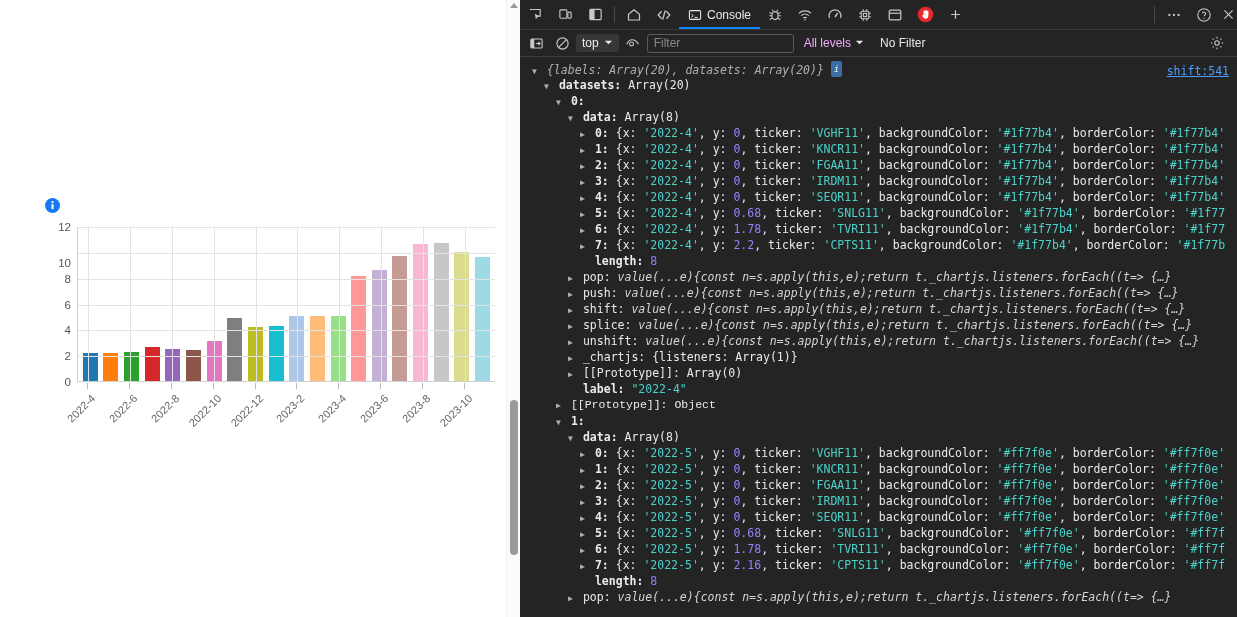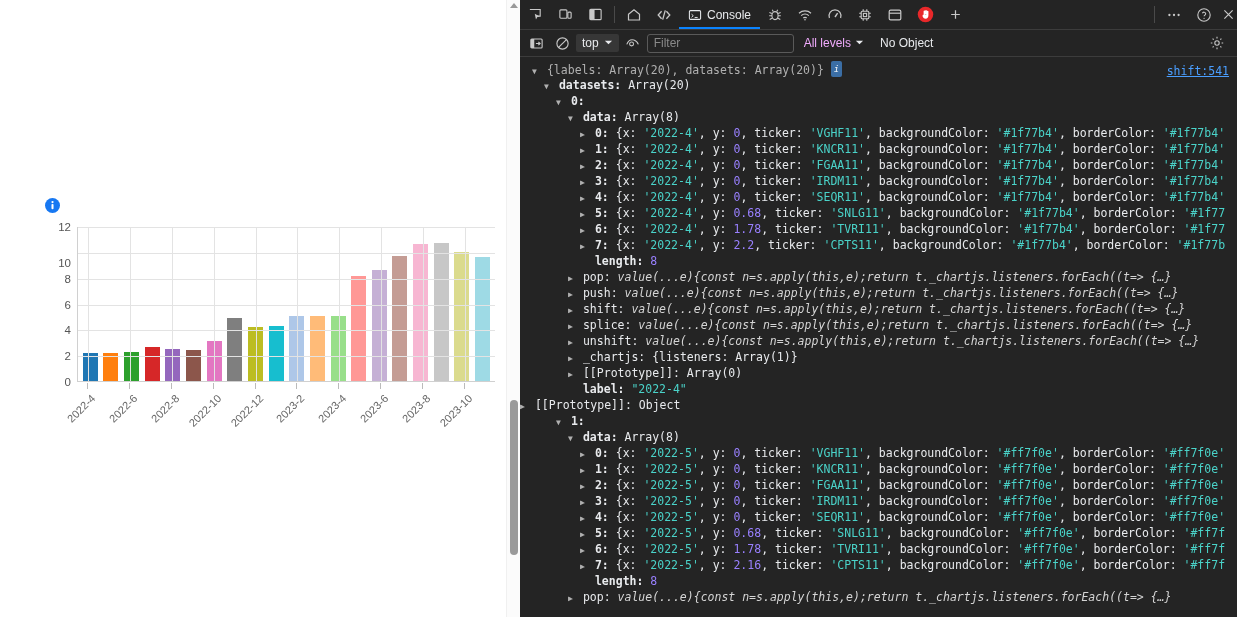--- a/index.html
+++ b/index.html
@@ -124,21 +124,21 @@
   #source-link {
     position:absolute; right:8px; top:6px; font-size:11.5px;
     color:#4a9eff; text-decoration:underline; cursor:pointer;
     font-family:"DejaVu Sans Mono", monospace;
   }
   .cline { white-space:pre; height:16px; overflow:hidden; }
   .arrow { color:#b0b0b0; display:inline-block; width:8px; }
   .k-prop   { color:#e8eaed; }
   .k-num    { color:#9980ff; }
   .k-str    { color:#4ad3c9; }
-  .k-obj    { color:#b0b0b0; }
+  .k-obj    { color:#b0b0b0; font-style:italic; }
   .k-fn     { color:#d5d5d5; font-style:italic; }
   .k-lbl    { color:#e8eaed; font-weight:bold; }
   .badge-i {
     display:inline-block; background:#3b6ea5; color:#fff; font-size:9px;
     border-radius:2px; padding:0 3px; font-style:italic; vertical-align:2px;
   }
 </style>
 </head>
 <body>
 
@@ -380,21 +380,21 @@
     </div>
     <input id="filter-input" placeholder="Filter" style="">
     <div class="tb-text">
       <span>All levels</span>
       <span>
         <svg width="9" height="9" viewBox="0 0 10 10" fill="#e8eaed">
             <path d="M1 3l4 4 4-4z"></path>
           </svg>
       </span>
     </div>
-    <div id="no-issues">No Object</div>
+    <div id="no-issues">No Filter</div>
     <div id="settings-gear-right" class="tb-icon">
       <svg width="16" height="16" viewBox="0 0 16 16" fill="none" stroke="#c8c8c8" stroke-width="1.1">
         <circle cx="8" cy="8" r="2.2"></circle>
         <path d="M8 1.8v1.6M8 12.6v1.6M1.8 8h1.6M12.6 8h1.6M3.6 3.6l1.1 1.1M11.3 11.3l1.1 1.1M12.4 3.6l-1.1 1.1M4.7 11.3l-1.1 1.1"></path>
       </svg>
     </div>
   </div>
 
   <div id="console-body">
     <a id="source-link">shift:541</a>
@@ -412,21 +412,21 @@
       <div class="cline" style="padding-left: 60px;"><span class="arrow" style="font-size: 8px;">▶</span> <span class="k-lbl">7: </span><span class="k-prop">{x: </span><span class="k-str">'2022-4'</span><span class="k-prop">, y: </span><span class="k-num">2.2</span><span class="k-prop">, ticker: </span><span class="k-str">'CPTS11'</span><span class="k-prop">, backgroundColor: </span><span class="k-str">'#1f77b4'</span><span class="k-prop">, borderColor: </span><span class="k-str">'#1f77b</span></div>
       <div class="cline" style="padding-left: 60px;"><span class="arrow"> </span> <span class="k-lbl">length: </span><span class="k-num">8</span></div>
       <div class="cline" style="padding-left: 48px;"><span class="arrow" style="font-size: 8px;">▶</span> <span class="k-prop">pop: </span><span class="k-fn">value(...e){const n=s.apply(this,e);return t._chartjs.listeners.forEach((t=&gt; {…}</span></div>
       <div class="cline" style="padding-left: 48px;"><span class="arrow" style="font-size: 8px;">▶</span> <span class="k-prop">push: </span><span class="k-fn">value(...e){const n=s.apply(this,e);return t._chartjs.listeners.forEach((t=&gt; {…}</span></div>
       <div class="cline" style="padding-left: 48px;"><span class="arrow" style="font-size: 8px;">▶</span> <span class="k-prop">shift: </span><span class="k-fn">value(...e){const n=s.apply(this,e);return t._chartjs.listeners.forEach((t=&gt; {…}</span></div>
       <div class="cline" style="padding-left: 48px;"><span class="arrow" style="font-size: 8px;">▶</span> <span class="k-prop">splice: </span><span class="k-fn">value(...e){const n=s.apply(this,e);return t._chartjs.listeners.forEach((t=&gt; {…}</span></div>
       <div class="cline" style="padding-left: 48px;"><span class="arrow" style="font-size: 8px;">▶</span> <span class="k-prop">unshift: </span><span class="k-fn">value(...e){const n=s.apply(this,e);return t._chartjs.listeners.forEach((t=&gt; {…}</span></div>
       <div class="cline" style="padding-left: 48px;"><span class="arrow" style="font-size: 8px;">▶</span> <span class="k-prop">_chartjs: </span><span class="k-prop">{listeners: Array(1)}</span></div>
       <div class="cline" style="padding-left: 48px;"><span class="arrow" style="font-size: 8px;">▶</span> <span class="k-prop">[[Prototype]]: </span><span class="k-prop">Array(0)</span></div>
       <div class="cline" style="padding-left: 48px;"><span class="arrow"> </span> <span class="k-lbl">label: </span><span class="k-str">"2022-4"</span></div>
-      <div class="cline" style=""><span class="arrow" style="font-size: 8px;">▶</span> <span class="k-prop">[[Prototype]]: </span><span class="k-prop">Object</span></div>
+      <div class="cline" style="padding-left: 36px; font-family: Liberation Mono, monospace;"><span class="arrow" style="font-size: 8px;">▶</span> <span class="k-prop">[[Prototype]]: </span><span class="k-prop">Object</span></div>
       <div class="cline" style="padding-left: 36px;"><span class="arrow" style="font-size: 8px;">▼</span> <span class="k-lbl">1:</span></div>
       <div class="cline" style="padding-left: 48px;"><span class="arrow" style="font-size: 8px;">▼</span> <span class="k-lbl">data: </span><span class="k-prop">Array(8)</span></div>
       <div class="cline" style="padding-left: 60px;"><span class="arrow" style="font-size: 8px;">▶</span> <span class="k-lbl">0: </span><span class="k-prop">{x: </span><span class="k-str">'2022-5'</span><span class="k-prop">, y: </span><span class="k-num">0</span><span class="k-prop">, ticker: </span><span class="k-str">'VGHF11'</span><span class="k-prop">, backgroundColor: </span><span class="k-str">'#ff7f0e'</span><span class="k-prop">, borderColor: </span><span class="k-str">'#ff7f0e'</span></div>
       <div class="cline" style="padding-left: 60px;"><span class="arrow" style="font-size: 8px;">▶</span> <span class="k-lbl">1: </span><span class="k-prop">{x: </span><span class="k-str">'2022-5'</span><span class="k-prop">, y: </span><span class="k-num">0</span><span class="k-prop">, ticker: </span><span class="k-str">'KNCR11'</span><span class="k-prop">, backgroundColor: </span><span class="k-str">'#ff7f0e'</span><span class="k-prop">, borderColor: </span><span class="k-str">'#ff7f0e'</span></div>
       <div class="cline" style="padding-left: 60px;"><span class="arrow" style="font-size: 8px;">▶</span> <span class="k-lbl">2: </span><span class="k-prop">{x: </span><span class="k-str">'2022-5'</span><span class="k-prop">, y: </span><span class="k-num">0</span><span class="k-prop">, ticker: </span><span class="k-str">'FGAA11'</span><span class="k-prop">, backgroundColor: </span><span class="k-str">'#ff7f0e'</span><span class="k-prop">, borderColor: </span><span class="k-str">'#ff7f0e'</span></div>
       <div class="cline" style="padding-left: 60px;"><span class="arrow" style="font-size: 8px;">▶</span> <span class="k-lbl">3: </span><span class="k-prop">{x: </span><span class="k-str">'2022-5'</span><span class="k-prop">, y: </span><span class="k-num">0</span><span class="k-prop">, ticker: </span><span class="k-str">'IRDM11'</span><span class="k-prop">, backgroundColor: </span><span class="k-str">'#ff7f0e'</span><span class="k-prop">, borderColor: </span><span class="k-str">'#ff7f0e'</span></div>
       <div class="cline" style="padding-left: 60px;"><span class="arrow" style="font-size: 8px;">▶</span> <span class="k-lbl">4: </span><span class="k-prop">{x: </span><span class="k-str">'2022-5'</span><span class="k-prop">, y: </span><span class="k-num">0</span><span class="k-prop">, ticker: </span><span class="k-str">'SEQR11'</span><span class="k-prop">, backgroundColor: </span><span class="k-str">'#ff7f0e'</span><span class="k-prop">, borderColor: </span><span class="k-str">'#ff7f0e'</span></div>
       <div class="cline" style="padding-left: 60px;"><span class="arrow" style="font-size: 8px;">▶</span> <span class="k-lbl">5: </span><span class="k-prop">{x: </span><span class="k-str">'2022-5'</span><span class="k-prop">, y: </span><span class="k-num">0.68</span><span class="k-prop">, ticker: </span><span class="k-str">'SNLG11'</span><span class="k-prop">, backgroundColor: </span><span class="k-str">'#ff7f0e'</span><span class="k-prop">, borderColor: </span><span class="k-str">'#ff7f</span></div>
       <div class="cline" style="padding-left: 60px;"><span class="arrow" style="font-size: 8px;">▶</span> <span class="k-lbl">6: </span><span class="k-prop">{x: </span><span class="k-str">'2022-5'</span><span class="k-prop">, y: </span><span class="k-num">1.78</span><span class="k-prop">, ticker: </span><span class="k-str">'TVRI11'</span><span class="k-prop">, backgroundColor: </span><span class="k-str">'#ff7f0e'</span><span class="k-prop">, borderColor: </span><span class="k-str">'#ff7f</span></div>
       <div class="cline" style="padding-left: 60px;"><span class="arrow" style="font-size: 8px;">▶</span> <span class="k-lbl">7: </span><span class="k-prop">{x: </span><span class="k-str">'2022-5'</span><span class="k-prop">, y: </span><span class="k-num">2.16</span><span class="k-prop">, ticker: </span><span class="k-str">'CPTS11'</span><span class="k-prop">, backgroundColor: </span><span class="k-str">'#ff7f0e'</span><span class="k-prop">, borderColor: </span><span class="k-str">'#ff7f</span></div>

